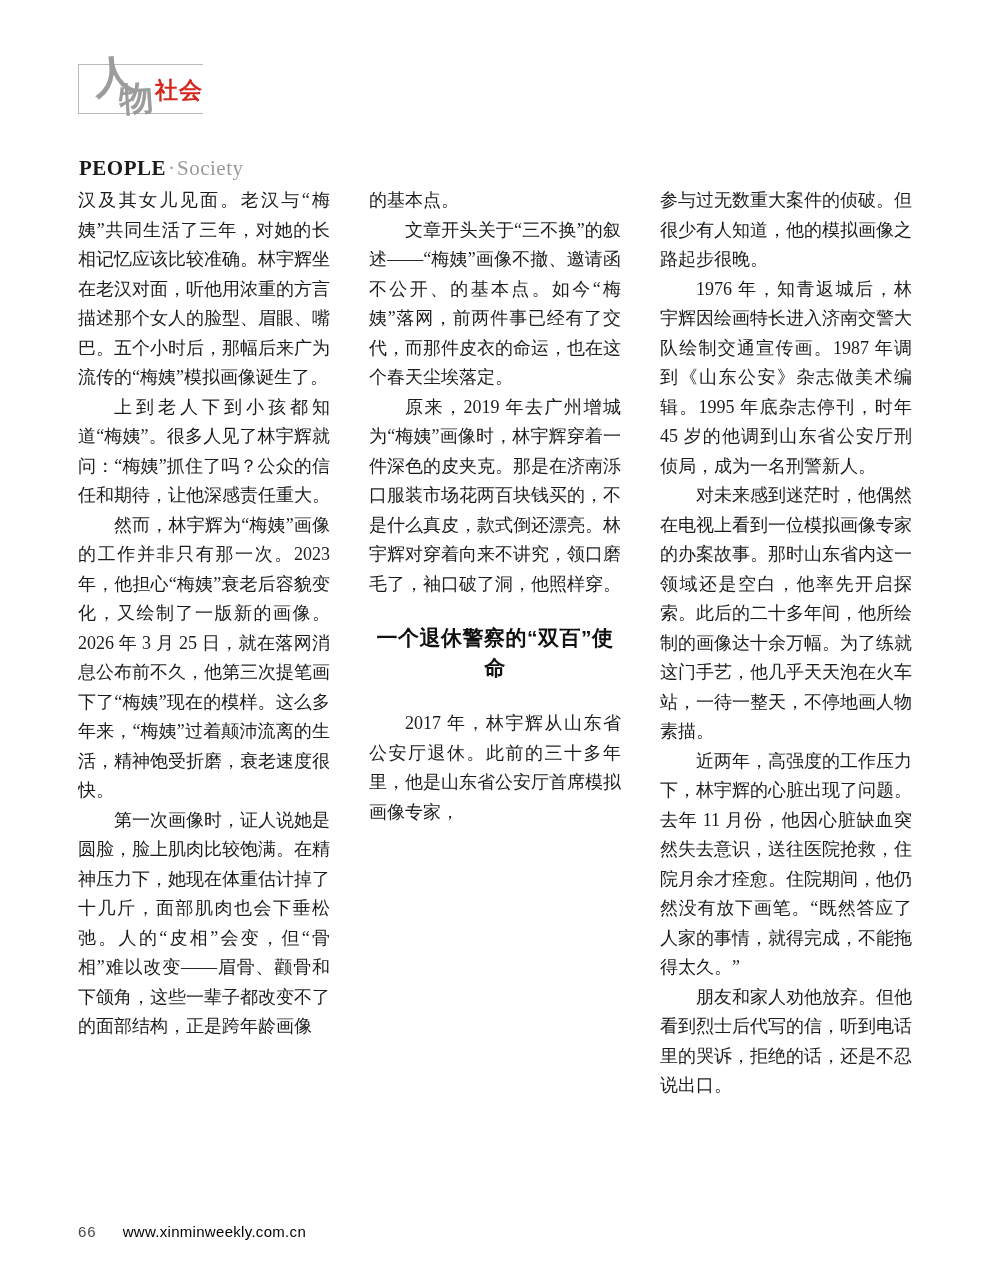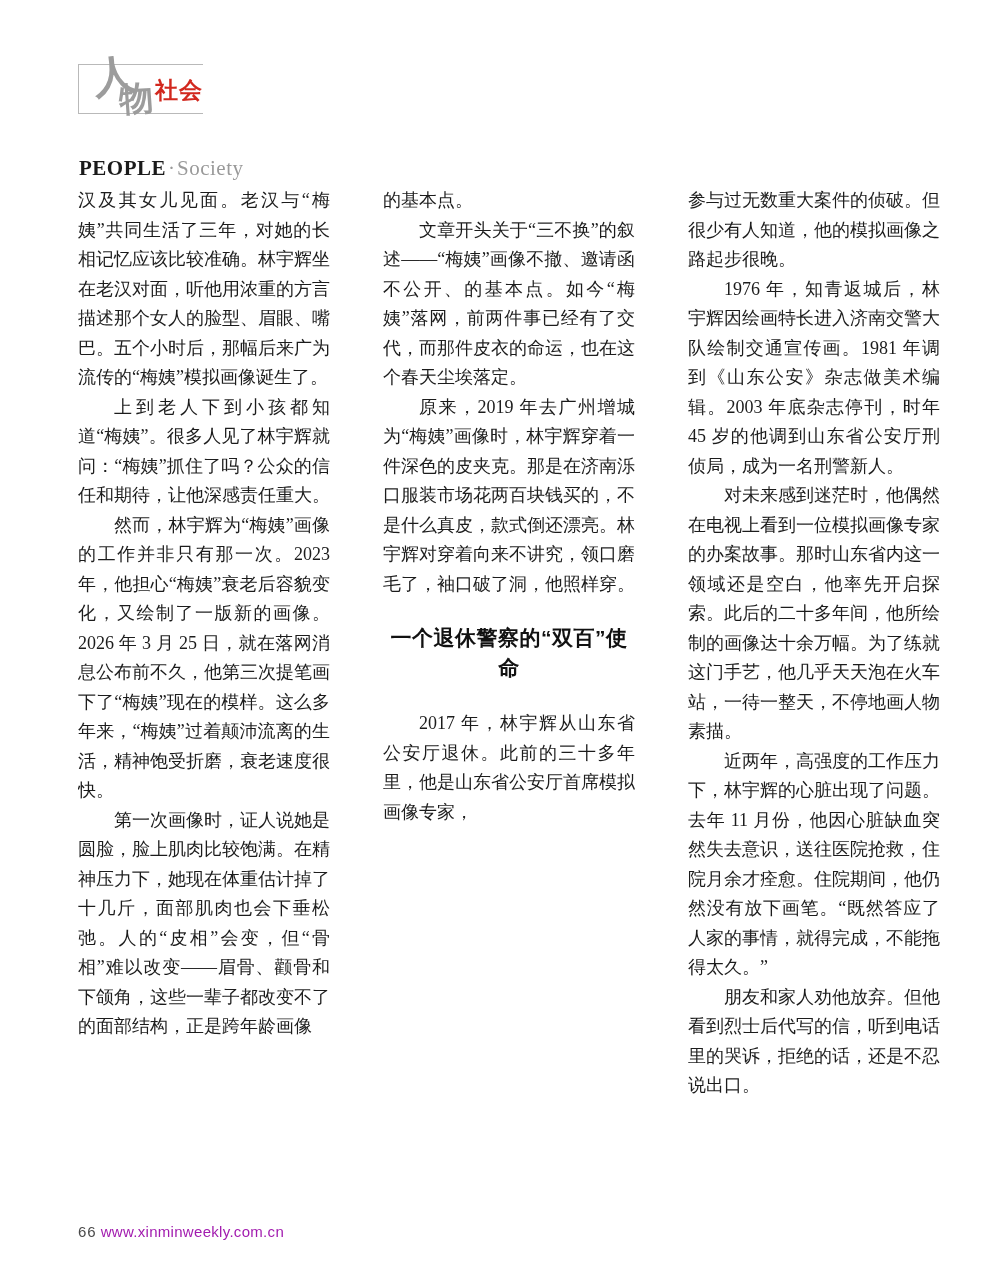--- a/index.html
+++ b/index.html
@@ -51,21 +51,21 @@
   }
   .en-bold { font-weight: 800; color: #1a1a1a; letter-spacing: 0.5px; }
   .en-sep { color: #9a9a9a; font-weight: 400; padding: 0 2px; }
   .en-light { color: #9a9a9a; font-weight: 400; letter-spacing: 0.5px; }
 
   
   .article {
     position: absolute; left: 78px; top: 186px;
     width: 834px; height: 1032px;
     display: flex;
-    gap: 53px;
+    gap: 39px;
   }
   .col {
     width: 252px;
     flex: 0 0 252px;
     overflow: hidden;
   }
   .para {
     margin: 0;
     font-size: 18px;
     line-height: 29.5px;
@@ -84,24 +84,24 @@
     text-align: center;
     color: #111111;
     letter-spacing: 0.5px;
   }
 
   
   .footer {
     position: absolute; left: 78px; top: 1223px;
     font-family: "Liberation Sans", sans-serif;
     font-size: 15px;
-    display: flex; align-items: center; gap: 4px;
+    display: flex; align-items: center; gap: 26px;
   }
   .page-number { color: #4a4a4a; letter-spacing: 1px; }
-  .website { color: #a21caf; letter-spacing: 0.3px; }
+  .website { color: #000000; letter-spacing: 0.3px; }
 </style>
 </head>
 <body>
 
 <div class="header">
   <div class="logo-frame">
     <span class="calli calli-1">人</span>
     <span class="calli calli-2">物</span>
     <span class="section-cn">社会</span>
   </div>
@@ -119,21 +119,21 @@
   </div>
   <div class="col">
     <p class="para cont">的基本点。</p>
     <p class="para">文章开头关于“三不换”的叙述——“梅姨”画像不撤、邀请函不公开、的基本点。如今“梅姨”落网，前两件事已经有了交代，而那件皮衣的命运，也在这个春天尘埃落定。</p>
     <p class="para">原来，2019 年去广州增城为“梅姨”画像时，林宇辉穿着一件深色的皮夹克。那是在济南泺口服装市场花两百块钱买的，不是什么真皮，款式倒还漂亮。林宇辉对穿着向来不讲究，领口磨毛了，袖口破了洞，他照样穿。</p>
     <h2 class="col-heading">一个退休警察的“双百”使命</h2>
     <p class="para">2017 年，林宇辉从山东省公安厅退休。此前的三十多年里，他是山东省公安厅首席模拟画像专家，</p>
   </div>
   <div class="col">
     <p class="para cont">参与过无数重大案件的侦破。但很少有人知道，他的模拟画像之路起步很晚。</p>
-    <p class="para">1976 年，知青返城后，林宇辉因绘画特长进入济南交警大队绘制交通宣传画。1981 年调到《山东公安》杂志做美术编辑。2003 年底杂志停刊，时年 45 岁的他调到山东省公安厅刑侦局，成为一名刑警新人。</p>
+    <p class="para">1976 年，知青返城后，林宇辉因绘画特长进入济南交警大队绘制交通宣传画。1987 年调到《山东公安》杂志做美术编辑。1995 年底杂志停刊，时年 45 岁的他调到山东省公安厅刑侦局，成为一名刑警新人。</p>
     <p class="para">对未来感到迷茫时，他偶然在电视上看到一位模拟画像专家的办案故事。那时山东省内这一领域还是空白，他率先开启探索。此后的二十多年间，他所绘制的画像达十余万幅。为了练就这门手艺，他几乎天天泡在火车站，一待一整天，不停地画人物素描。</p>
     <p class="para">近两年，高强度的工作压力下，林宇辉的心脏出现了问题。去年 11 月份，他因心脏缺血突然失去意识，送往医院抢救，住院月余才痊愈。住院期间，他仍然没有放下画笔。“既然答应了人家的事情，就得完成，不能拖得太久。”</p>
     <p class="para">朋友和家人劝他放弃。但他看到烈士后代写的信，听到电话里的哭诉，拒绝的话，还是不忍说出口。</p>
   </div>
 </div>
 
 <div class="footer">
   <span class="page-number">66</span>
   <span class="website">www.xinminweekly.com.cn</span>
 </div>

